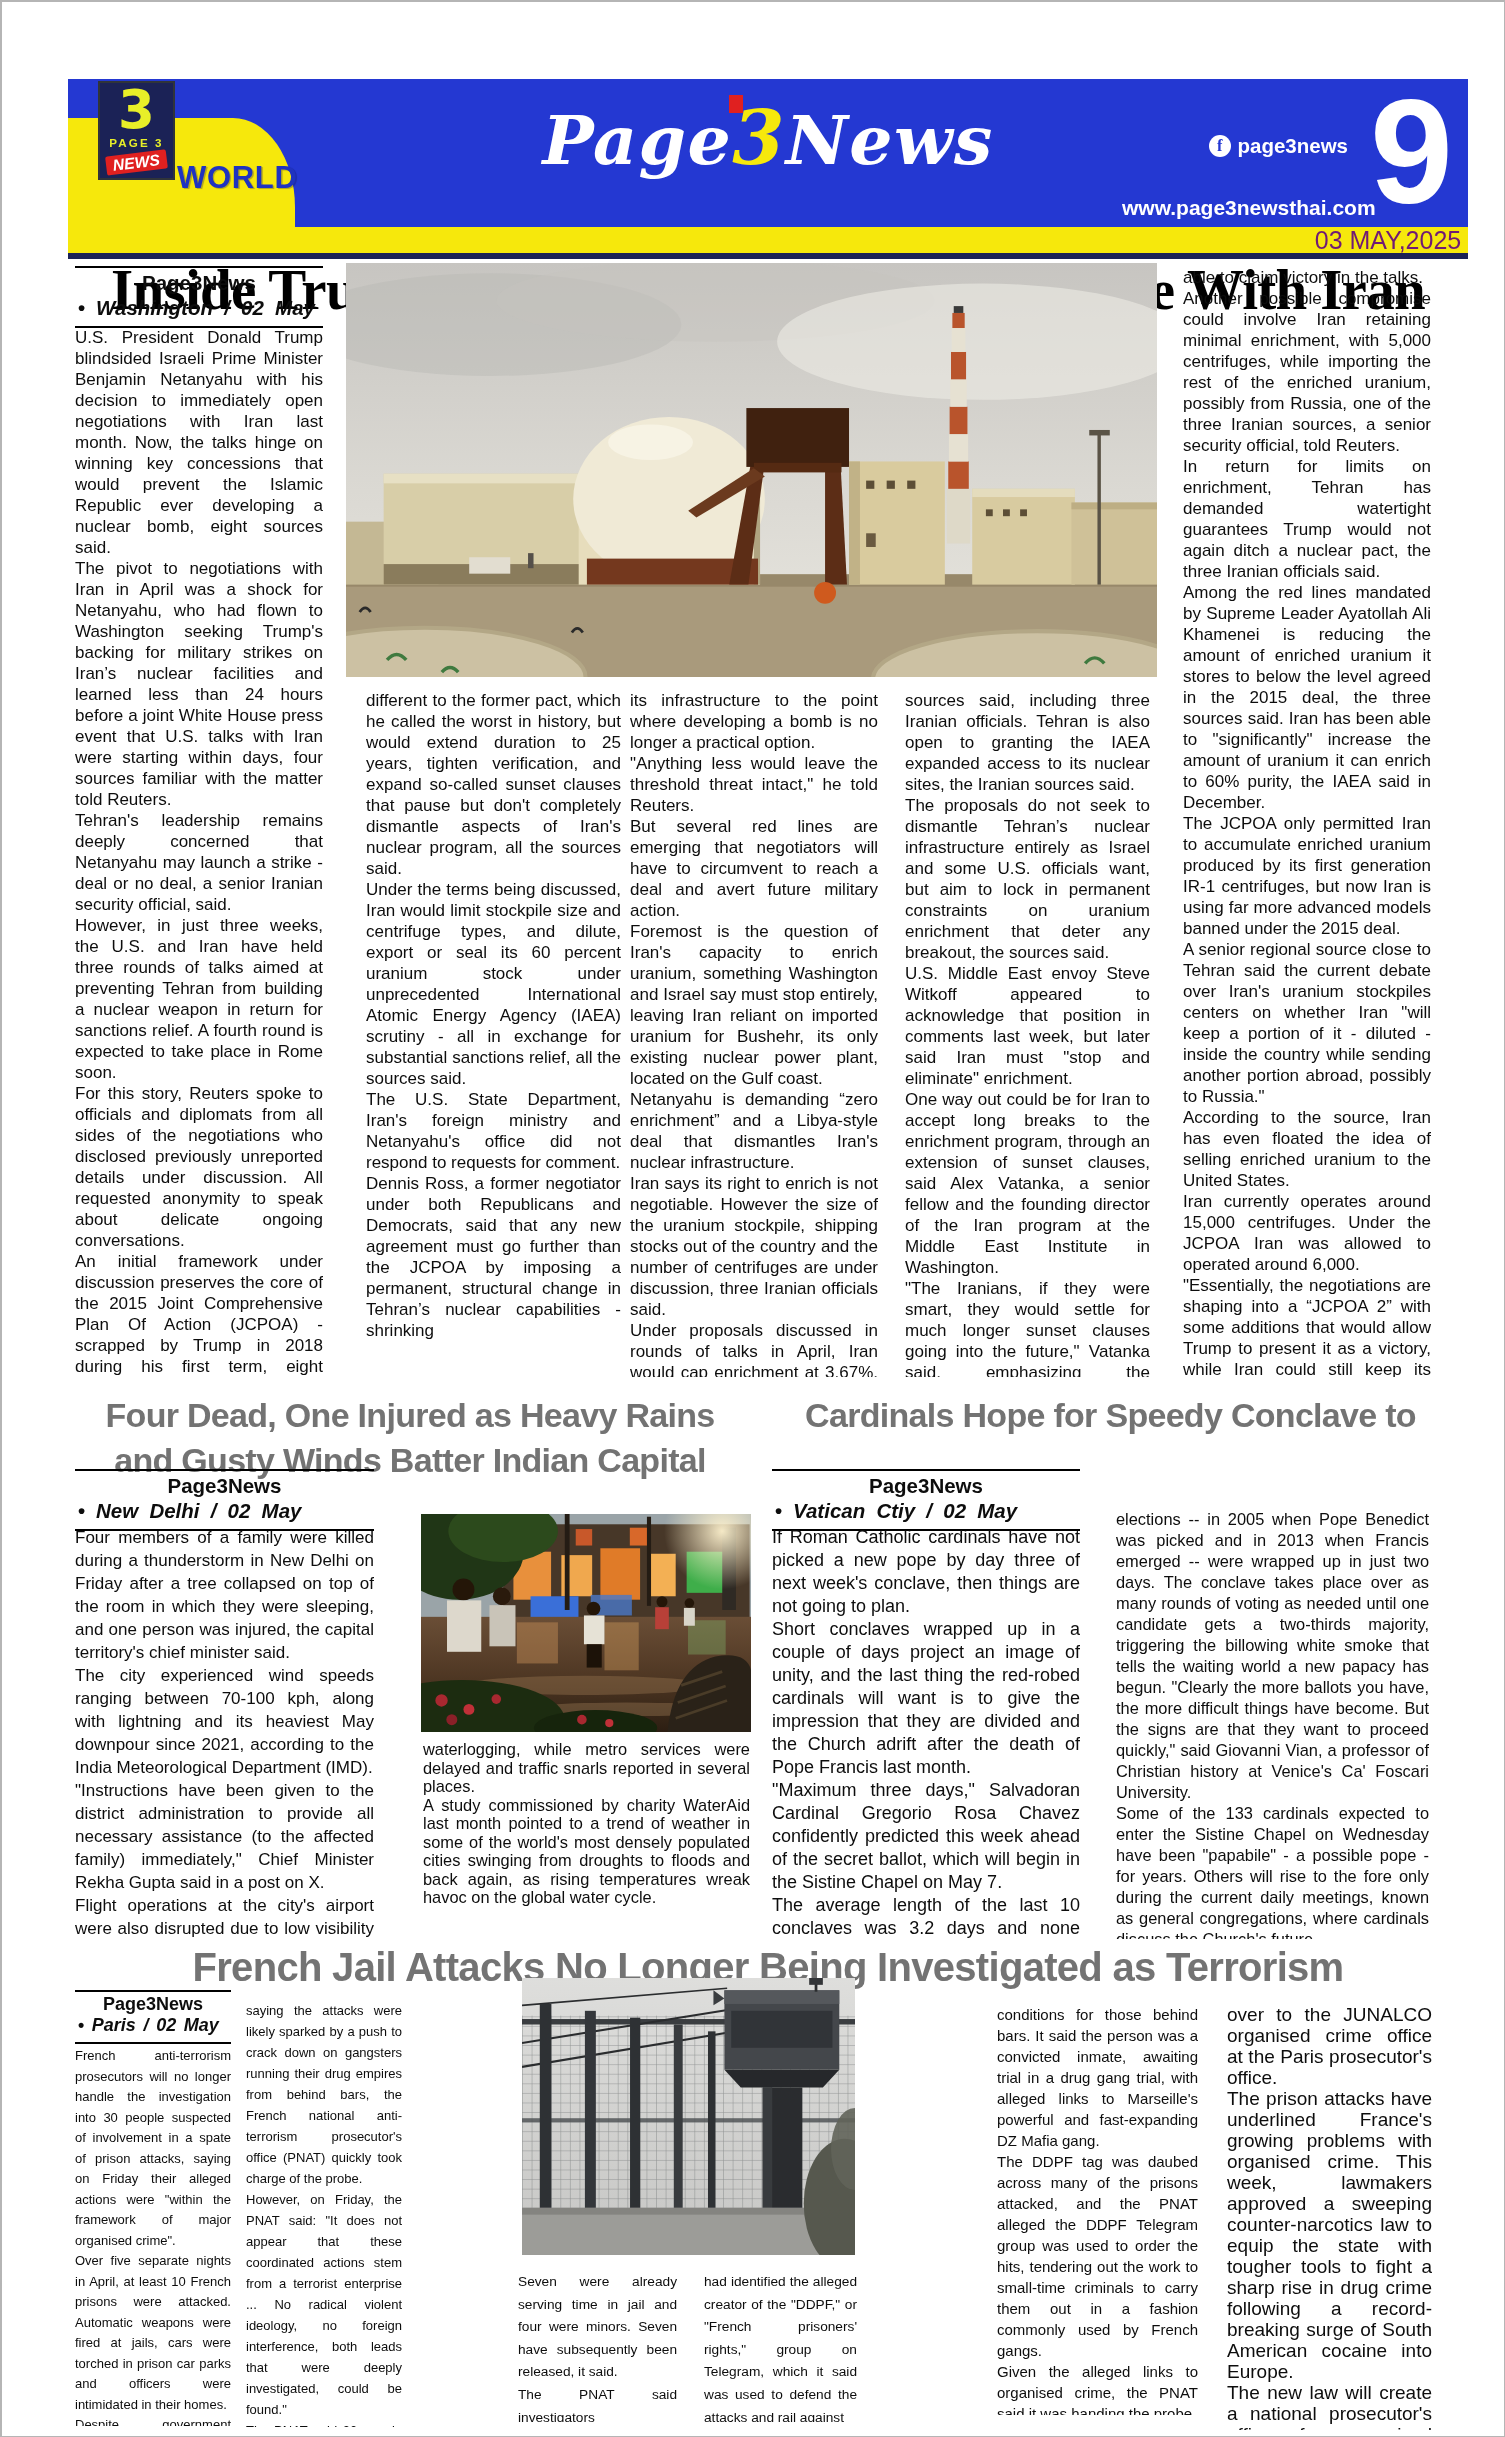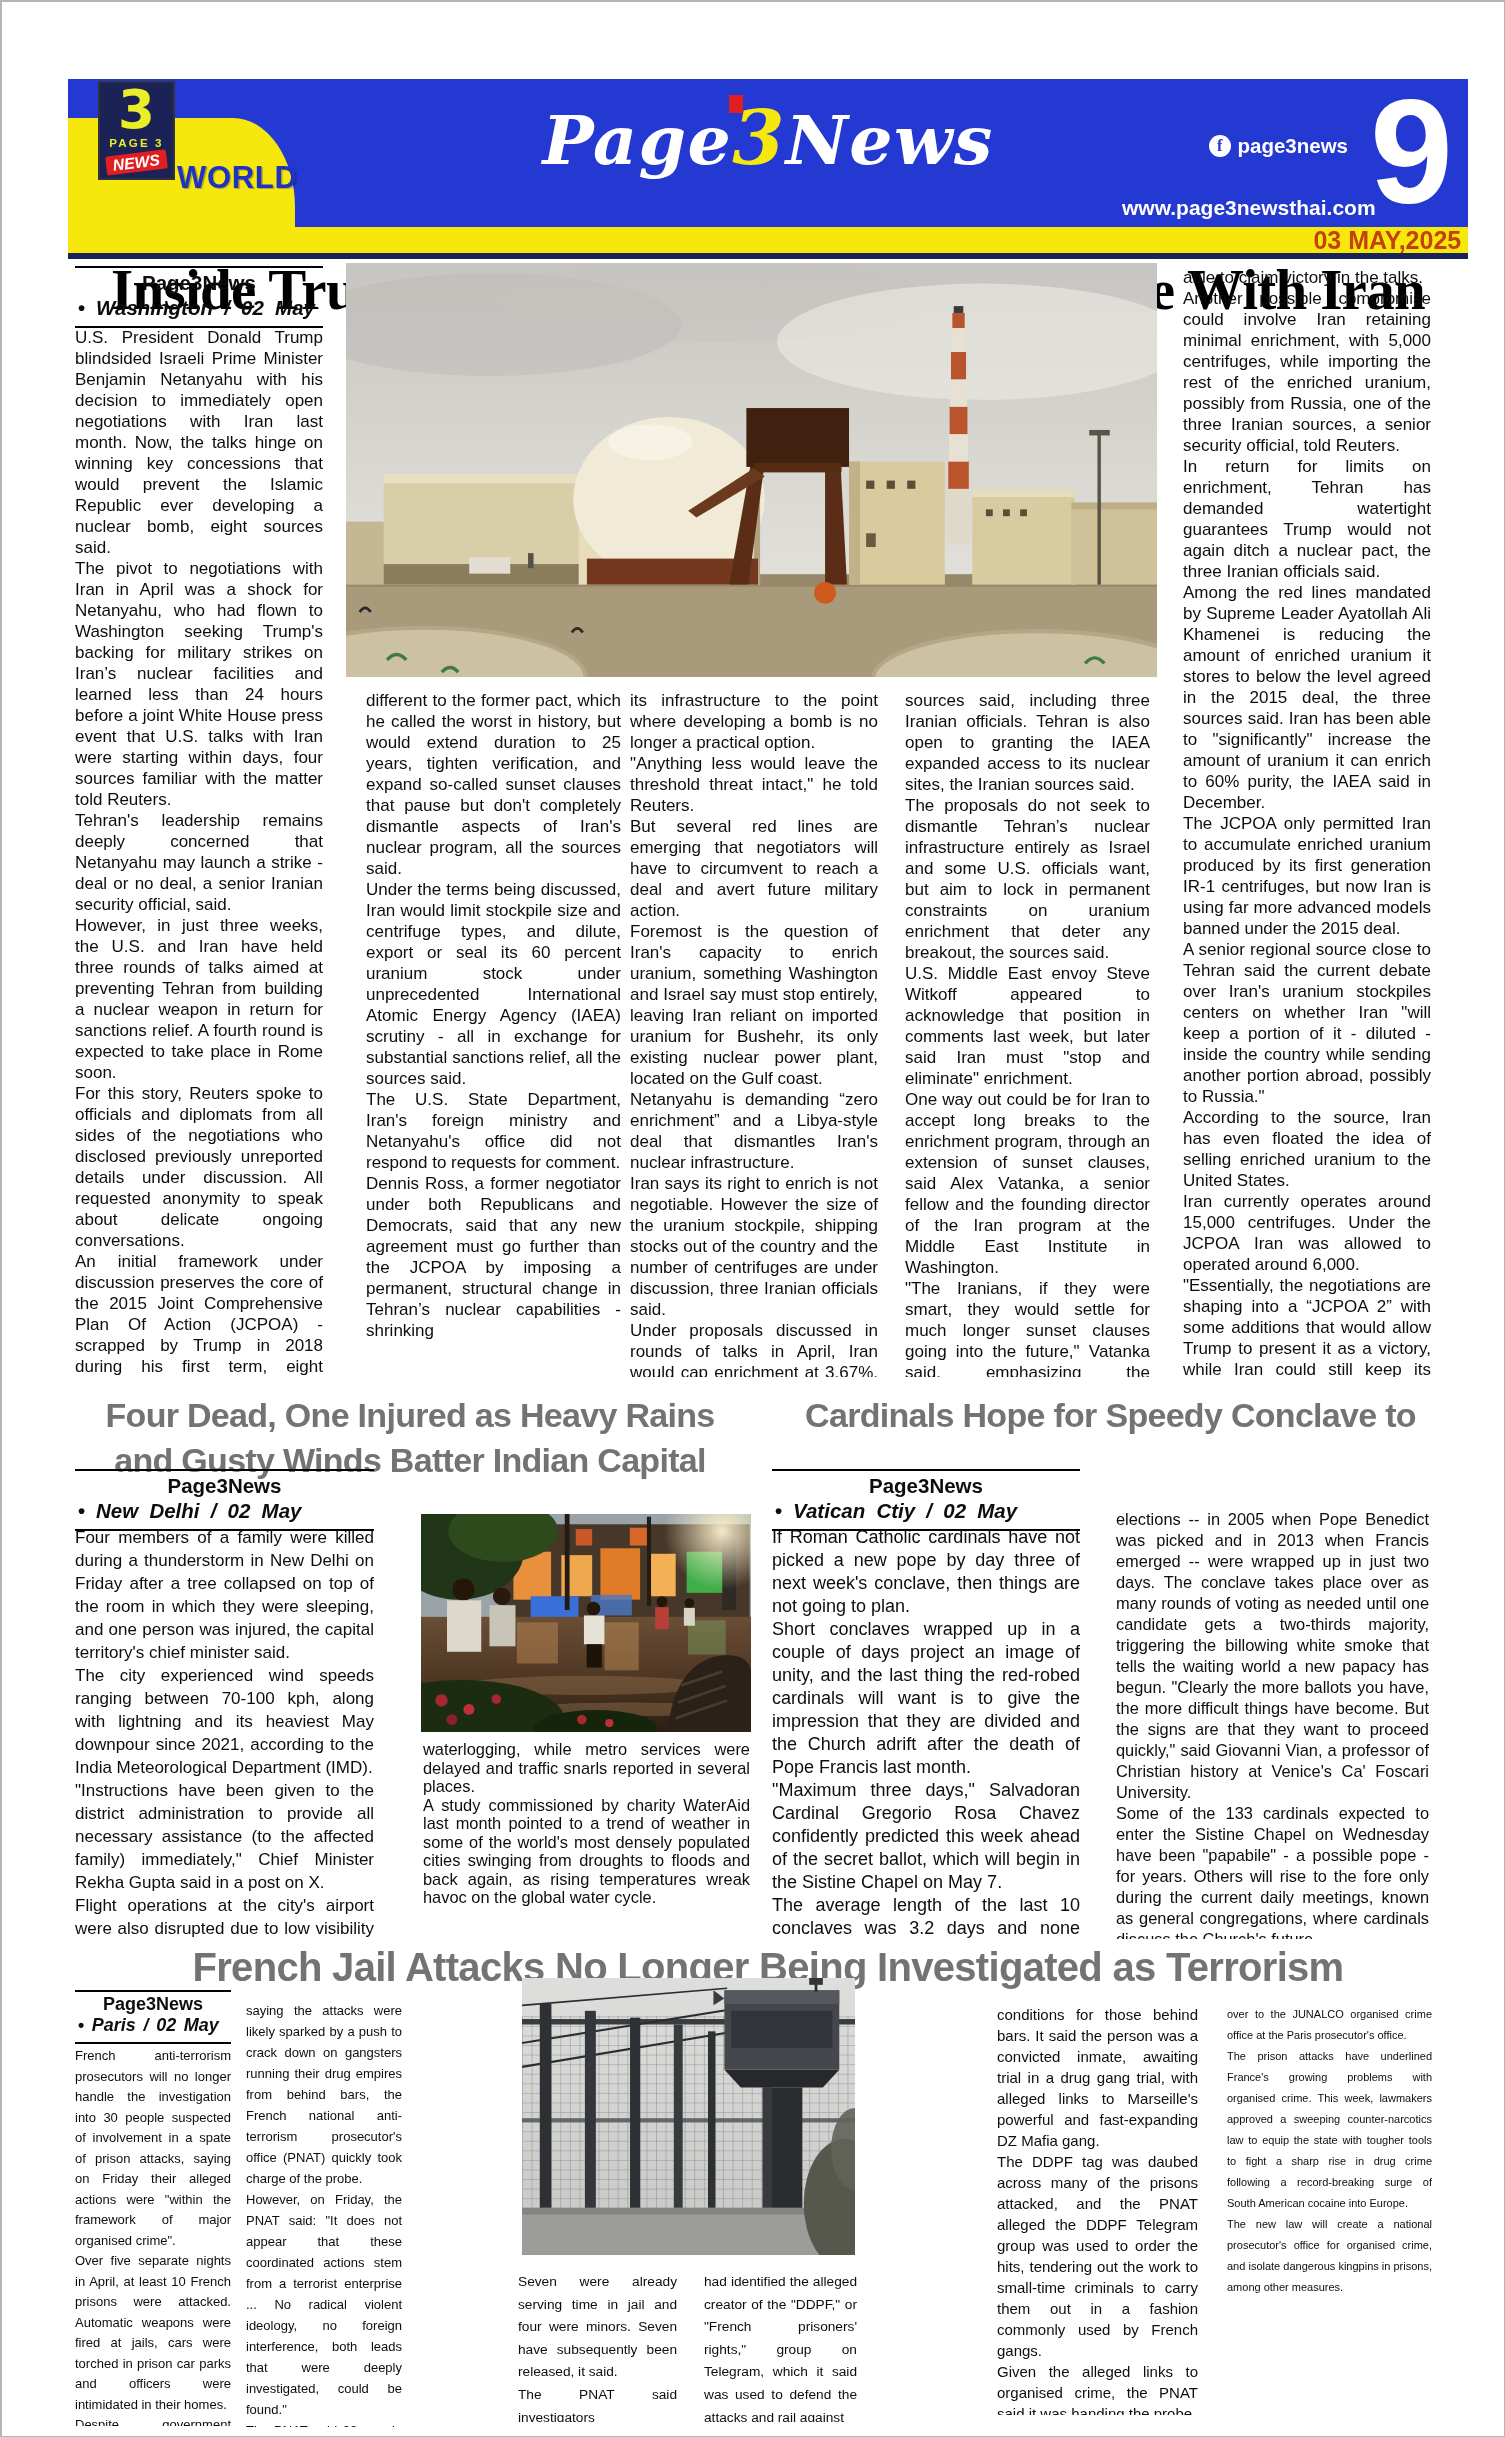--- a/index.html
+++ b/index.html
@@ -2,21 +2,21 @@
 <html style="font-size:11px"><head>
 <meta charset="utf-8">
 <style>
   html,body{margin:0;padding:0;background:#ffffff;}
   body{width:1506px;height:2438px;position:relative;font-family:"Liberation Sans",sans-serif;color:#0d0d0d;}
   #sheet{position:absolute;inset:0;border:2.1px solid #b5b5b5;box-sizing:border-box;}
   
   #header-bar{position:absolute;left:68px;top:79px;width:1400px;height:149px;background:#2438d2;}
   #yellow-band{position:absolute;left:68px;top:118px;width:227px;height:109px;background:#f6e80c;border-top-right-radius:62px 89px;}
   #date-strip{position:absolute;left:68px;top:227px;width:1400px;height:26px;background:#f6e80c;}
-  #date-strip span{display:block;text-align:right;font-weight:bold;font-size:25px;line-height:26px;padding-right:6.8px;color:#c2410c;}
+  #date-strip span{display:block;text-align:right;font-weight:normal;font-size:25px;line-height:26px;padding-right:6.8px;color:#701a75;}
   #navy-rule{position:absolute;left:68px;top:253px;width:1400px;height:5.5px;background:#1b2256;}
   #logo-box{position:absolute;left:98px;top:81px;width:77px;height:99px;background:#1b2256;border:2.1px solid #30343a;box-sizing:border-box;text-align:center;}
   #logo-box .big3{display:block;color:#e8ef28;font-size:53px;font-weight:bold;line-height:52px;margin-top:1.4px;font-family:"DejaVu Sans",sans-serif;}
   #logo-box .page3{display:block;color:#e8ef28;font-size:11.6px;font-weight:bold;letter-spacing:2.1px;line-height:13.7px;}
   #logo-box .news-ribbon{display:inline-block;background:#e02020;color:#ffffff;font-style:italic;font-weight:bold;font-size:15.7px;line-height:18px;padding:0.7px 6.8px;transform:rotate(-7deg);margin-top:2.7px;border-radius:2.1px;}
   #world{position:absolute;left:177px;top:160px;font-size:31px;font-weight:800;color:#1f33c0;letter-spacing:0.7px;font-family:"Liberation Sans",sans-serif;text-shadow:1.4px 1.4px 0.7px rgba(20,20,80,0.3);}
   #masthead{position:absolute;left:68px;top:101px;width:1400px;text-align:center;font-family:"DejaVu Serif",serif;font-style:italic;font-weight:bold;font-size:68px;line-height:75px;color:#ffffff;letter-spacing:1.4px;}
   #masthead .m3{color:#f6e80c;position:relative;font-size:75px;}
   #masthead .m3::before{content:"";position:absolute;left:-2.7px;top:1.4px;width:13.7px;height:18px;background:#e02020;}
   #social{position:absolute;left:1163px;top:134px;width:185px;display:flex;justify-content:flex-end;align-items:center;gap:6.8px;color:#ffffff;font-size:20.5px;font-weight:bold;}
@@ -48,21 +48,21 @@
   #a1c3{left:630px;top:690px;width:248px;height:687px;font-size:17px;line-height:21px;}
   #a1c4{left:905px;top:690px;width:245px;height:687px;font-size:17px;line-height:21px;}
   #a1c5{left:1183px;top:267px;width:248px;height:1110px;font-size:17px;line-height:21px;}
   #a2c1{left:75px;top:1526px;width:299px;height:417px;font-size:17px;line-height:23px;}
   #a2c2{left:423px;top:1740px;width:327px;height:203px;font-size:16.4px;line-height:18.5px;}
   #a3c1{left:772px;top:1526px;width:308px;height:417px;font-size:18px;line-height:23px;}
   #a3c2{left:1116px;top:1509px;width:313px;height:430px;font-size:16.4px;line-height:21px;}
   #a4c1{left:75px;top:2046px;width:156px;height:380px;font-size:13px;line-height:20.5px;}
   #a4c2{left:246px;top:2000px;width:156px;height:427px;font-size:13px;line-height:21px;}
   #a4c3{left:997px;top:2004px;width:201px;height:411px;font-size:15px;line-height:21px;}
-  #a4c4{left:1227px;top:2004px;width:205px;height:426px;font-size:11px;line-height:21px;}
+  #a4c4{left:1227px;top:2004px;width:205px;height:426px;font-size:19px;line-height:21px;}
   #a4cap1{left:518px;top:2271px;width:159px;height:151px;font-size:13.7px;line-height:22.6px;}
   #a4cap2{left:704px;top:2271px;width:153px;height:151px;font-size:13.7px;line-height:22.6px;}
   
   .photo{position:absolute;overflow:hidden;}
   .photo svg{display:block;width:100%;height:100%;}
   #photo1{left:346px;top:263px;width:811px;height:414px;}
   #photo2{left:421px;top:1514px;width:330px;height:218px;}
   #photo3{left:522px;top:1978px;width:333px;height:277px;}
 </style>
 </head>

